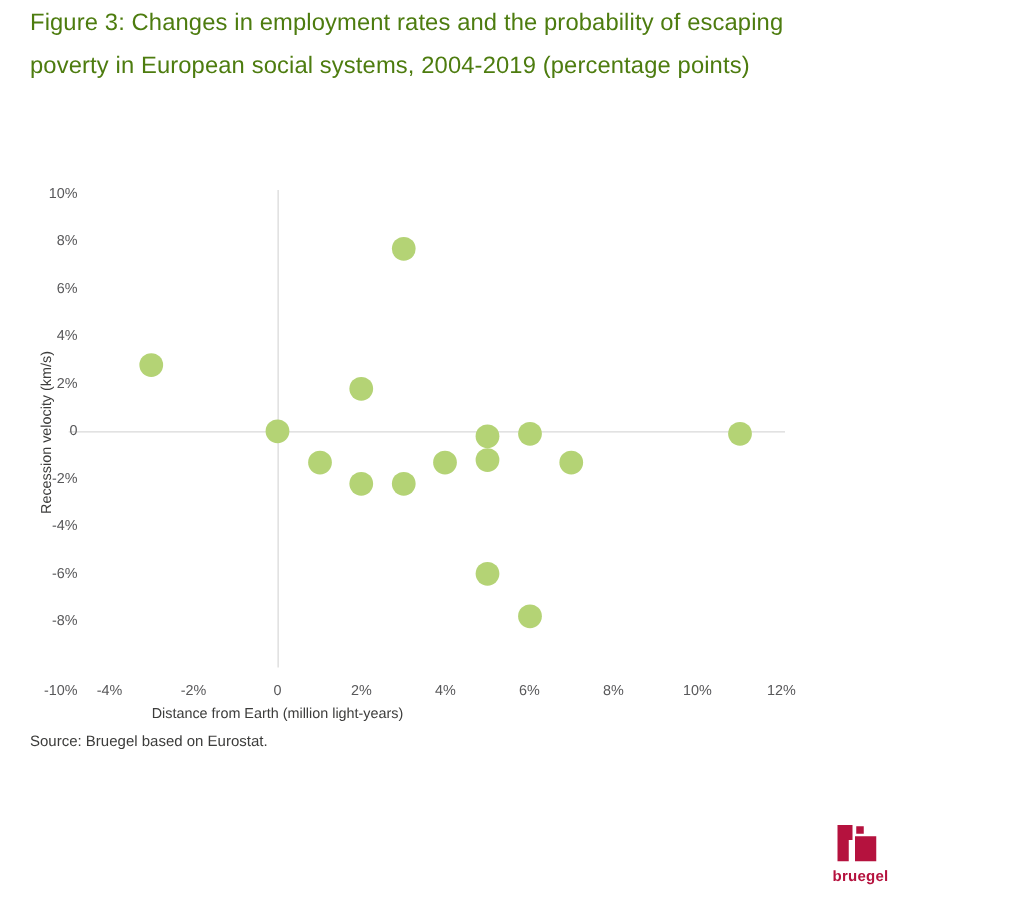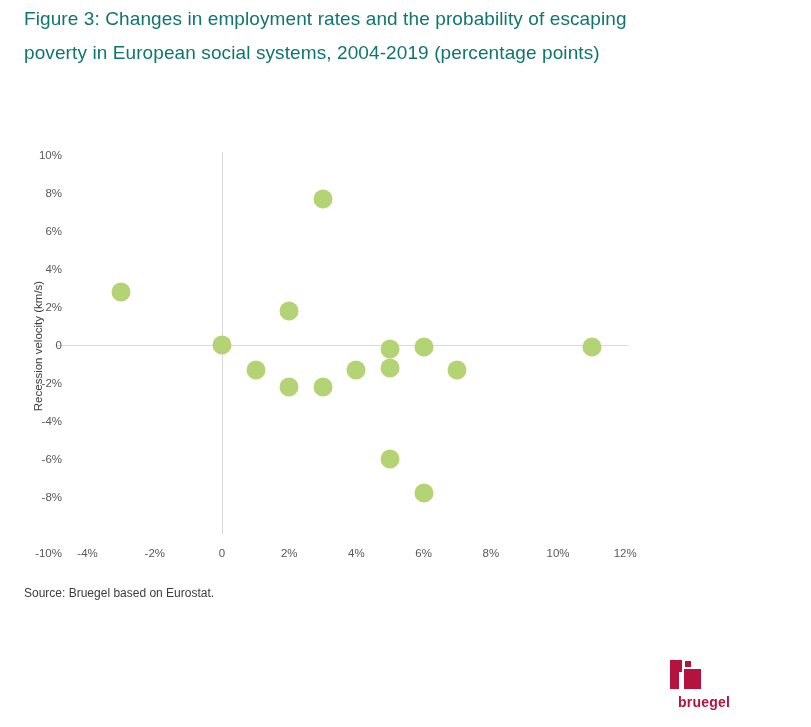--- a/index.html
+++ b/index.html
@@ -19,21 +19,21 @@
 
   
   #figure-title {
     position: absolute;
     left: 24px;
     top: 2px;
     width: 640px;
     font-size: 19px;
     line-height: 34px;
     font-weight: 400;
-    color: #0f766e;
+    color: #4d7c0f;
     letter-spacing: 0.1px;
   }
 
   
   #chart-area {
     position: absolute;
     left: 0;
     top: 130px;
     width: 705px;
     height: 460px;
@@ -154,25 +154,25 @@
   .logo-sq {
     position: absolute;
     background: #b5123e;
   }
   #logo-sq-a { left: 4px;  top: 0px;  width: 12px; height: 12px; }
   #logo-sq-b { left: 19px; top: 1px;  width: 6px;  height: 6px; }
   #logo-sq-c { left: 4px;  top: 12px; width: 9px;  height: 17px; }
   #logo-sq-d { left: 18px; top: 9px;  width: 17px; height: 20px; }
   #logo-text {
     position: absolute;
-    left: 12px;
+    left: 0;
     top: 34px;
     width: 44px;
     text-align: center;
-    font-size: 14px;
+    font-size: 12px;
     font-weight: bold;
     color: #b5123e;
     letter-spacing: 0.2px;
   }
 </style>
 </head>
 <body>
 
 <div id="figure-title">Figure 3: Changes in employment rates and the probability of escaping poverty in European social systems, 2004-2019 (percentage points)</div>
 
@@ -218,20 +218,21 @@
       <div class="xtick" style="left: 154.8px;">-2%</div>
       <div class="xtick" style="left: 222px;">0</div>
       <div class="xtick" style="left: 289.2px;">2%</div>
       <div class="xtick" style="left: 356.4px;">4%</div>
       <div class="xtick" style="left: 423.6px;">6%</div>
       <div class="xtick" style="left: 490.8px;">8%</div>
       <div class="xtick" style="left: 558px;">10%</div>
       <div class="xtick" style="left: 625.2px;">12%</div>
     </div>
 
+  <div id="x-axis-title">Distance from Earth (million light-years)</div>
   <div id="y-axis-title">Recession velocity (km/s)</div>
 </div>
 
 <div id="source-note">Source: Bruegel based on Eurostat.</div>
 
 <div id="logo">
   <div id="logo-mark">
     <div id="logo-sq-a" class="logo-sq"></div>
     <div id="logo-sq-b" class="logo-sq"></div>
     <div id="logo-sq-c" class="logo-sq"></div>

